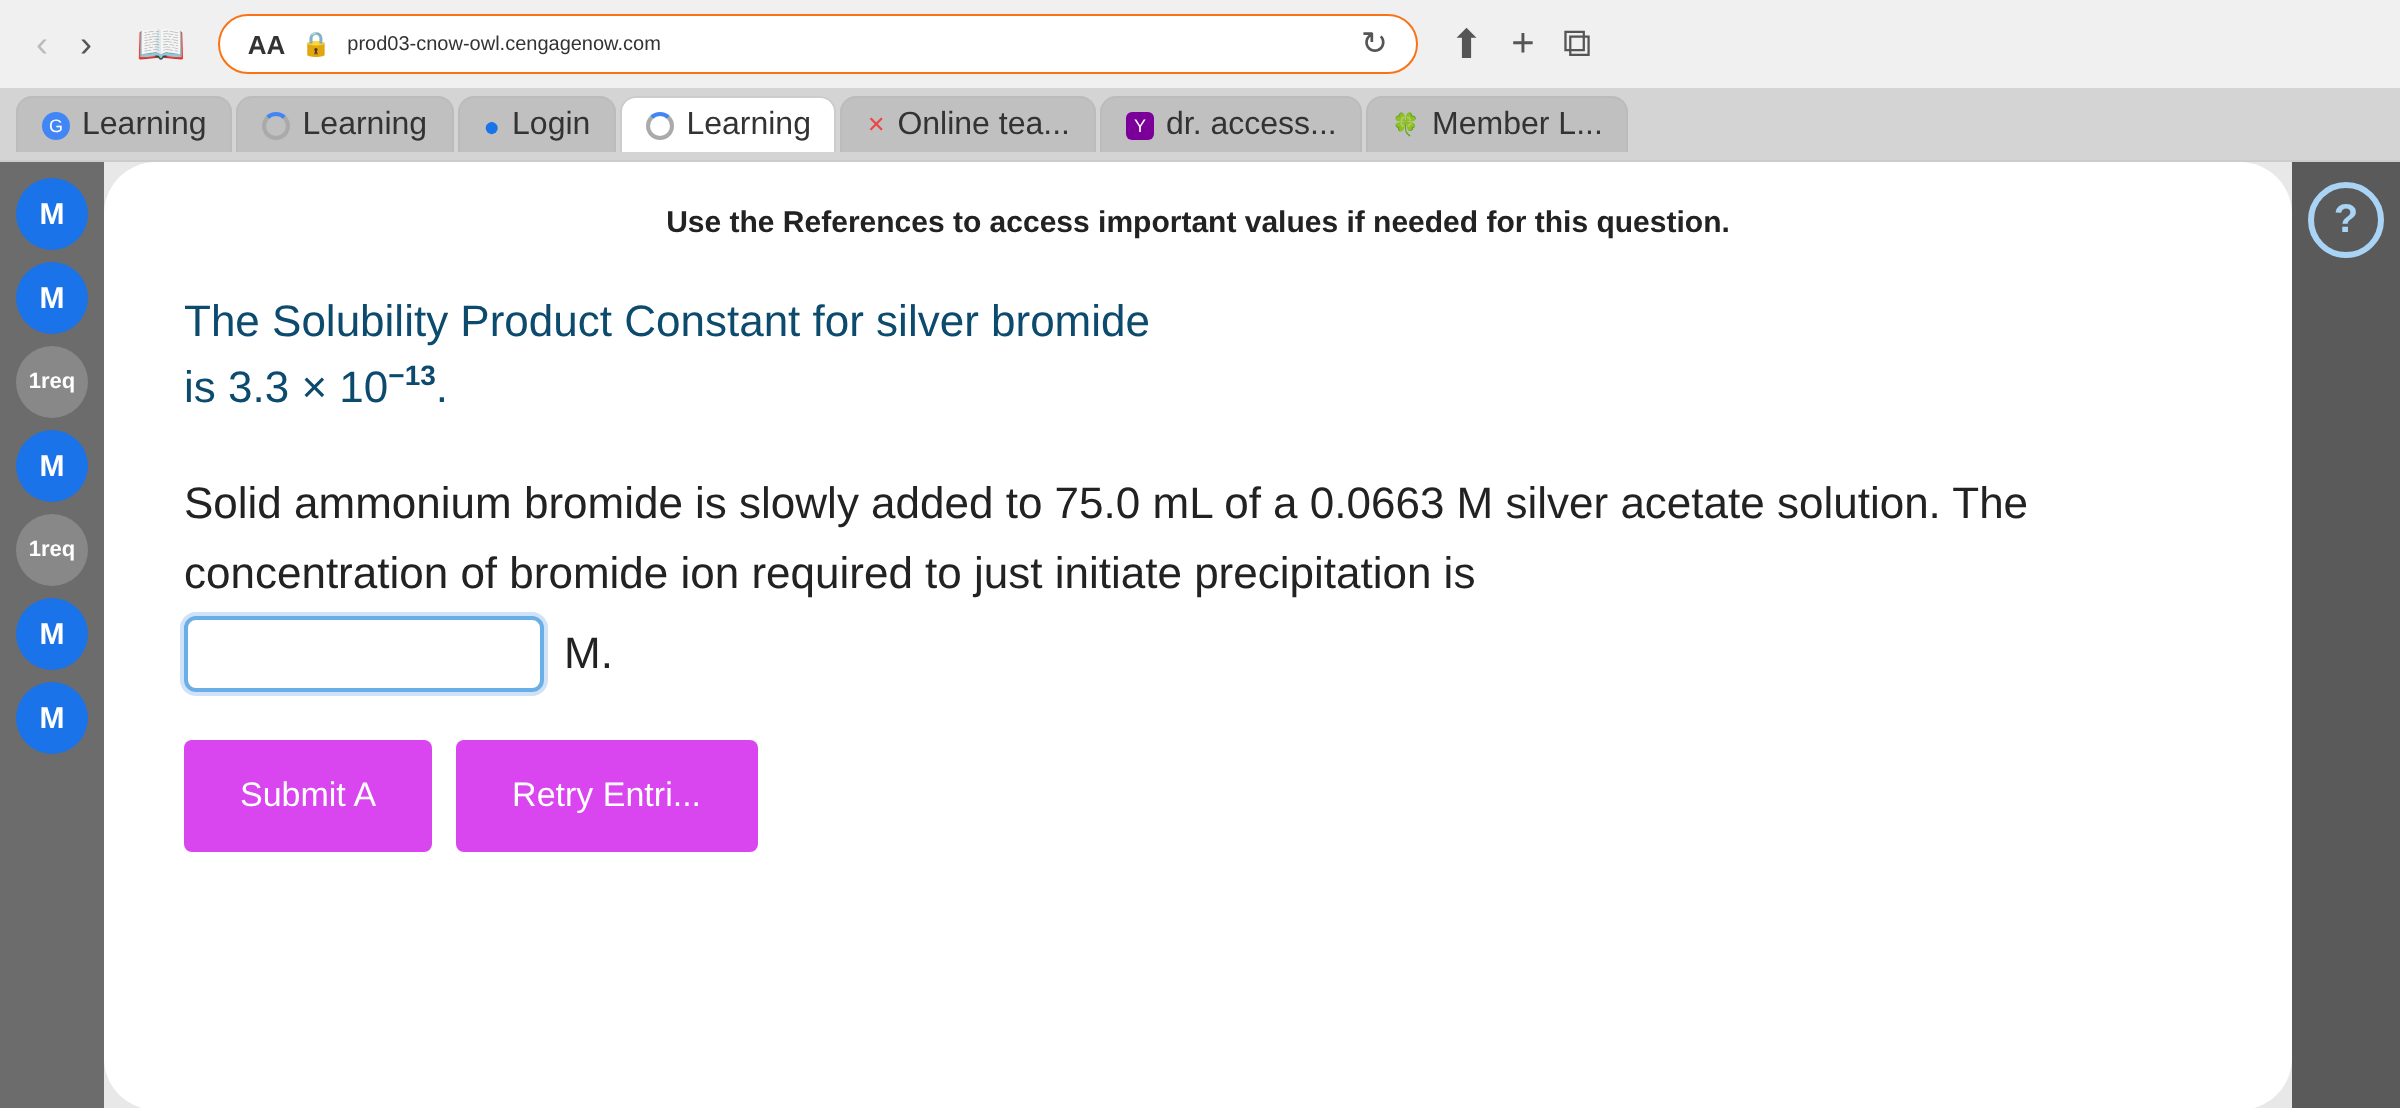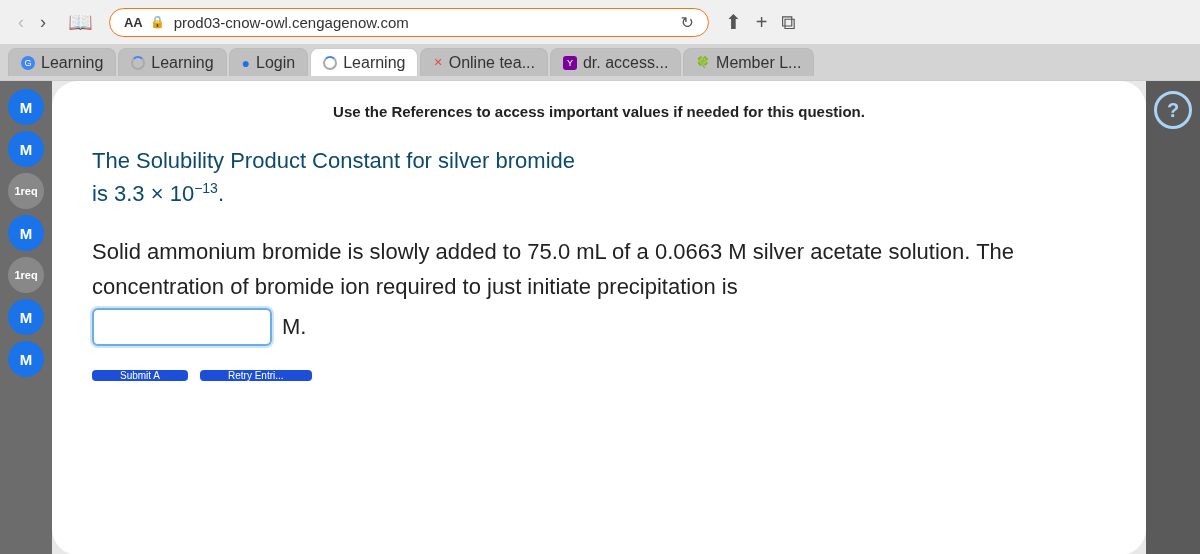--- a/index.html
+++ b/index.html
@@ -65,21 +65,21 @@
       font-weight: 600;
       color: #333;
     }
 
     .lock-icon {
       font-size: 12px;
       color: #444;
     }
 
     .url-text {
-      font-size: 15px;
+      font-size: 10px;
       color: #333;
       flex: 1;
     }
 
     .reload-icon {
       font-size: 16px;
       color: #555;
       cursor: pointer;
     }
 
@@ -213,20 +213,21 @@
     .question-body {
       font-size: 22px;
       color: #0c4a6e;
       line-height: 1.5;
       margin-bottom: 24px;
     }
 
     .question-body .exponent {
       font-size: 14px;
       vertical-align: super;
+      font-weight: bold;
     }
 
     .question-body2 {
       font-size: 22px;
       color: #222;
       line-height: 1.6;
     }
 
     .answer-row {
       display: flex;
@@ -276,26 +277,26 @@
     }
 
     
     .bottom-bar {
       display: flex;
       gap: 12px;
       margin-top: 24px;
     }
 
     .btn-blue {
-      background: #1d4ed8;
+      background: #d946ef;
       color: white;
       border: none;
       border-radius: 4px;
-      padding: 0 28px;
-      font-size: 10px;
+      padding: 18px 28px;
+      font-size: 17px;
       cursor: pointer;
       font-weight: 500;
     }
   </style>
 </head>
 <body>
 
 <div class="browser-chrome">
 
   <div class="title-bar">

